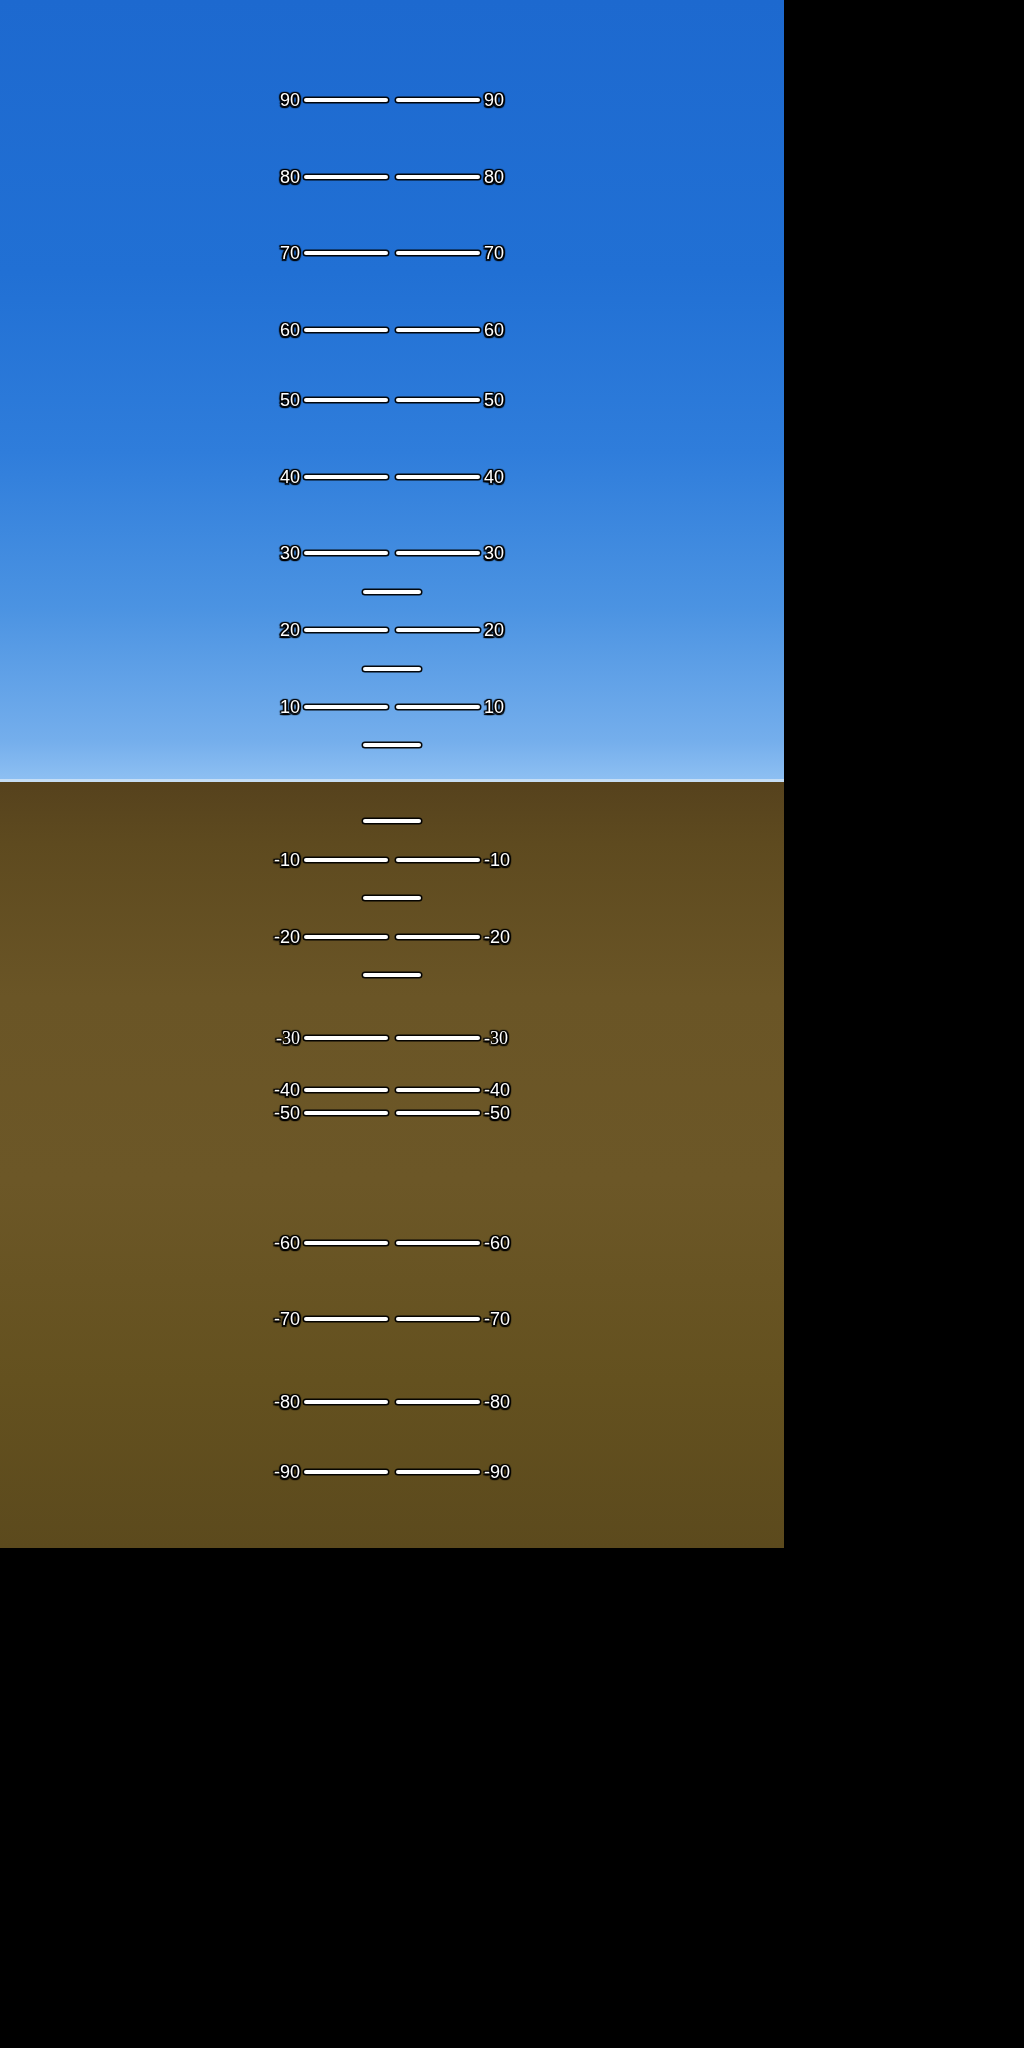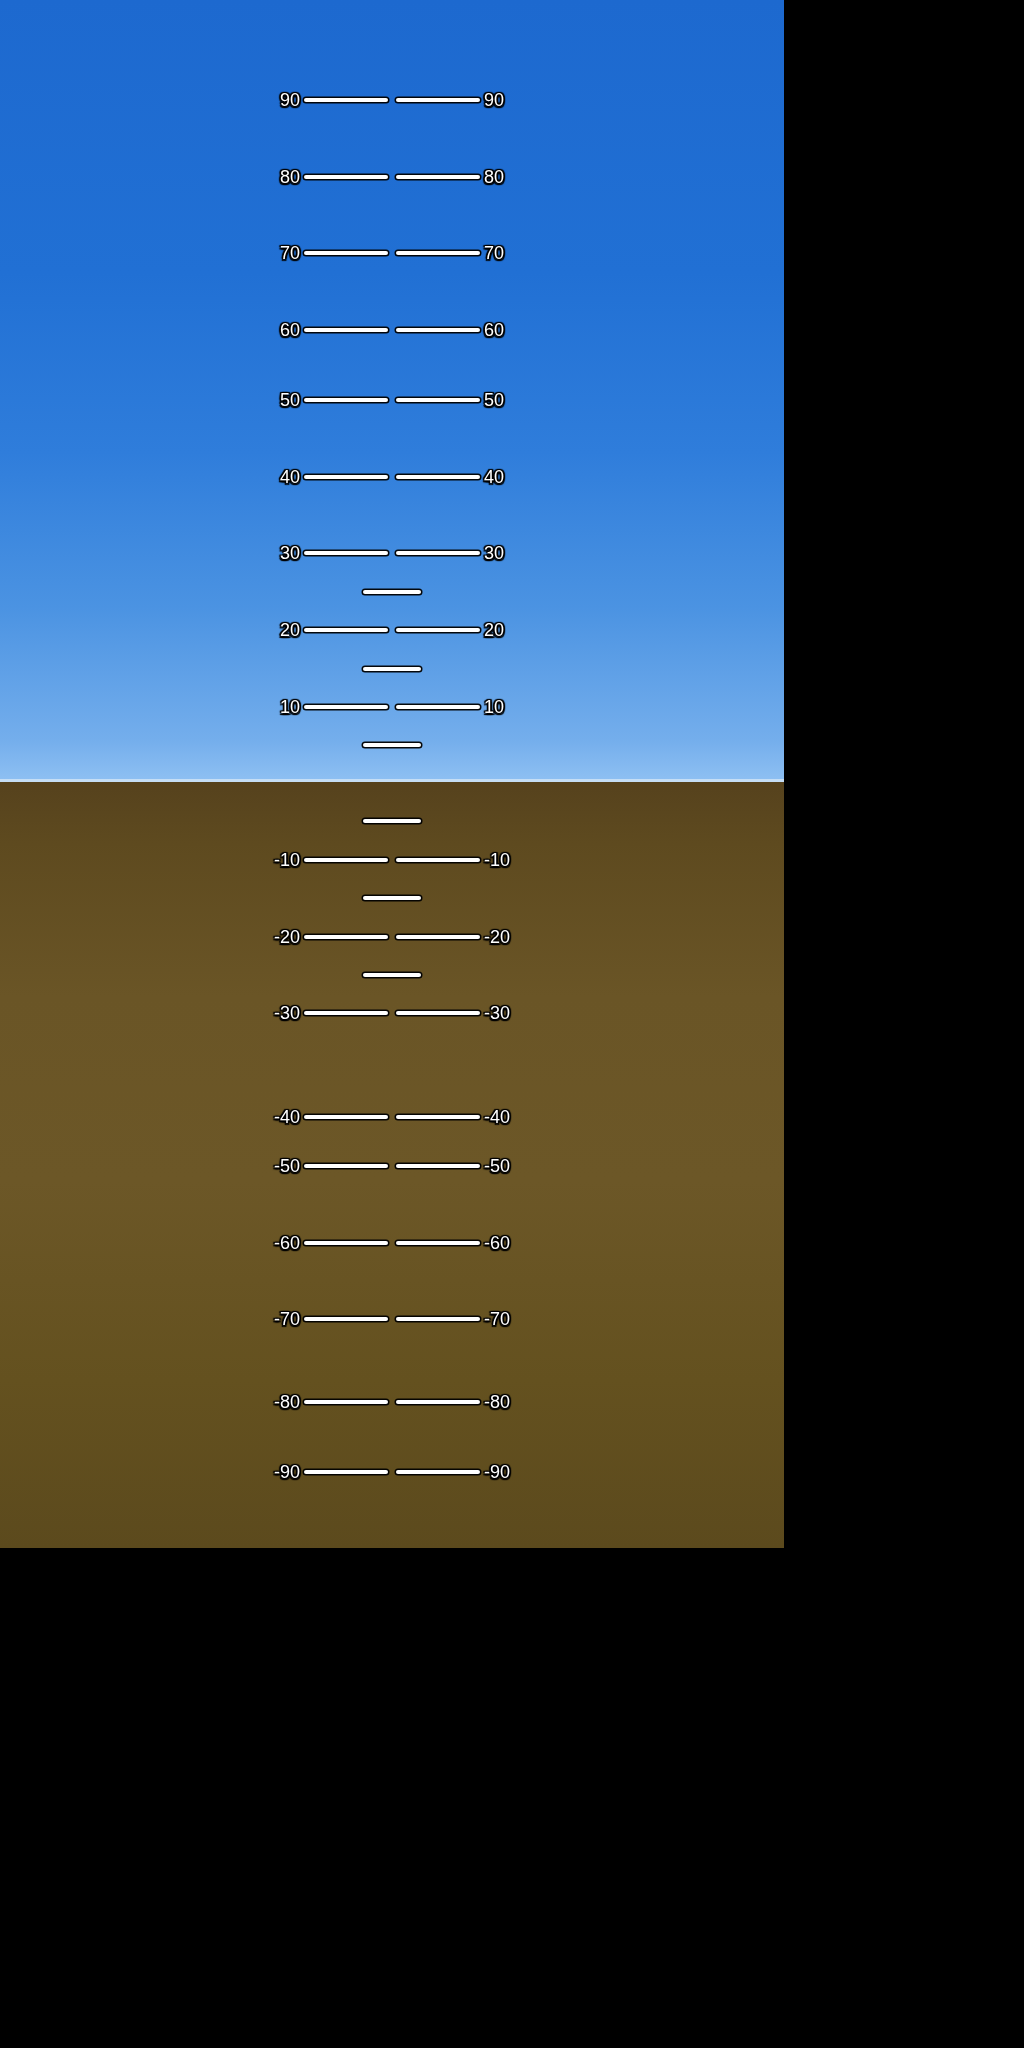--- a/index.html
+++ b/index.html
@@ -182,33 +182,33 @@
       </div>
       <div class="rung" style="top: 927px;">
         <div class="bar left" style="left: 304px; width: 84px;"></div>
         <div class="bar right" style="left: 396px; width: 84px;"></div>
         <div class="lbl l" style="left: 226px; width: 74px;">-20</div>
         <div class="lbl r" style="left: 484px; width: 74px;">-20</div>
       </div>
       <div class="rung" style="top: 965px;">
         <div class="bar center" style="left: 363px; width: 58px;"></div>
       </div>
-      <div class="rung" style="top: 1003px;">
+      <div class="rung" style="top: 1028px; font-family: Liberation Serif, serif;">
         <div class="bar left" style="left: 304px; width: 84px;"></div>
         <div class="bar right" style="left: 396px; width: 84px;"></div>
         <div class="lbl l" style="left: 226px; width: 74px;">-30</div>
         <div class="lbl r" style="left: 484px; width: 74px;">-30</div>
       </div>
-      <div class="rung" style="top: 1107px;">
+      <div class="rung" style="top: 1080px;">
         <div class="bar left" style="left: 304px; width: 84px;"></div>
         <div class="bar right" style="left: 396px; width: 84px;"></div>
         <div class="lbl l" style="left: 226px; width: 74px;">-40</div>
         <div class="lbl r" style="left: 484px; width: 74px;">-40</div>
       </div>
-      <div class="rung" style="top: 1156px;">
+      <div class="rung" style="top: 1103px;">
         <div class="bar left" style="left: 304px; width: 84px;"></div>
         <div class="bar right" style="left: 396px; width: 84px;"></div>
         <div class="lbl l" style="left: 226px; width: 74px;">-50</div>
         <div class="lbl r" style="left: 484px; width: 74px;">-50</div>
       </div>
       <div class="rung" style="top: 1233px;">
         <div class="bar left" style="left: 304px; width: 84px;"></div>
         <div class="bar right" style="left: 396px; width: 84px;"></div>
         <div class="lbl l" style="left: 226px; width: 74px;">-60</div>
         <div class="lbl r" style="left: 484px; width: 74px;">-60</div>

